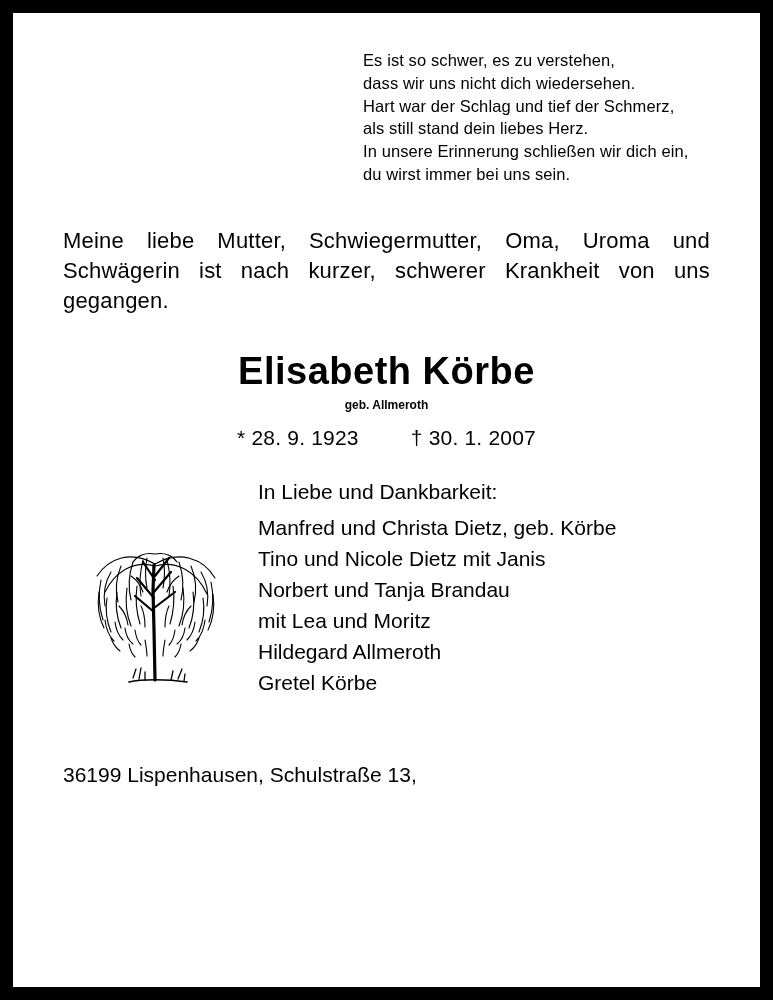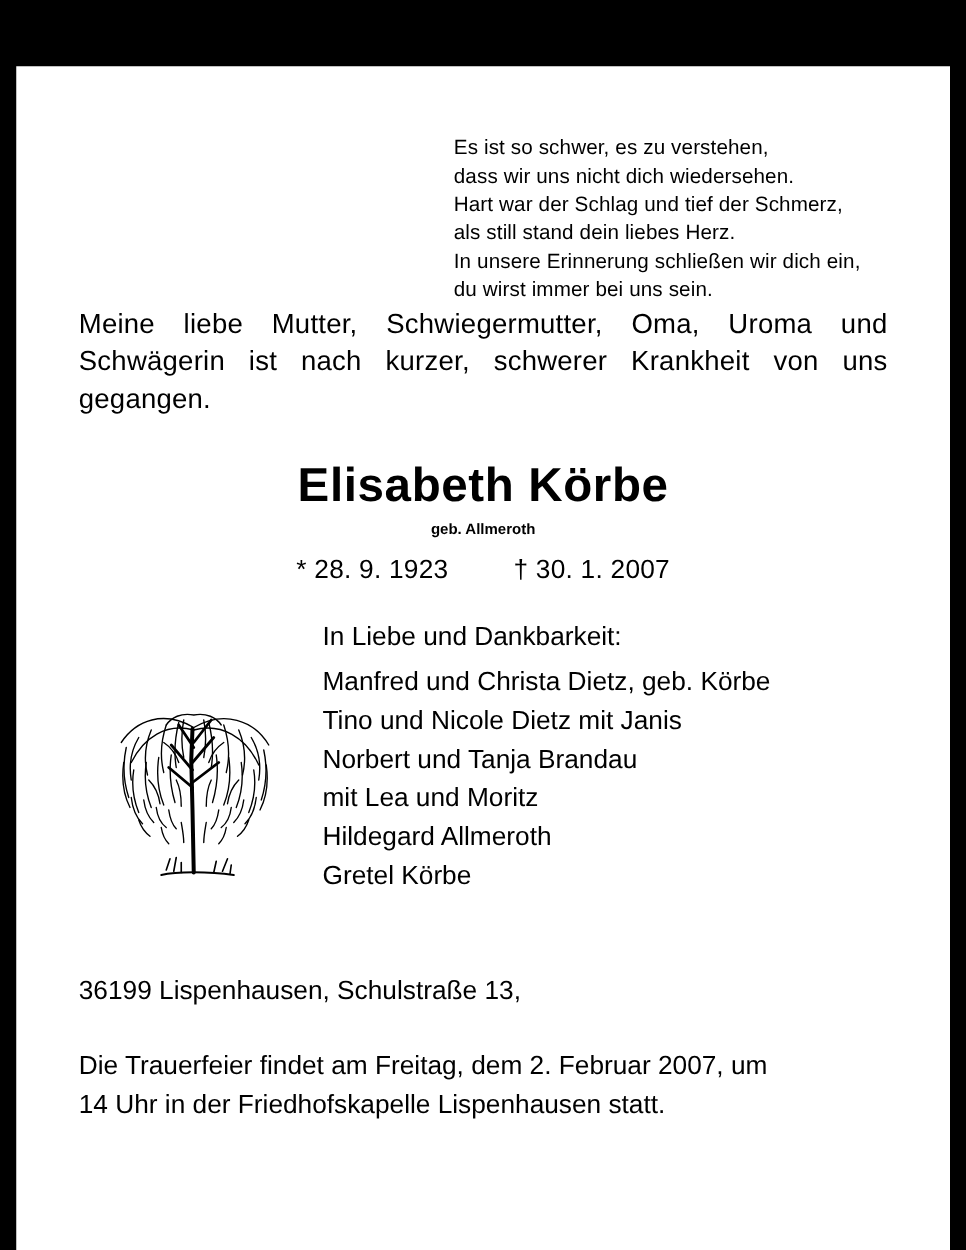--- a/index.html
+++ b/index.html
@@ -25,32 +25,32 @@
     box-sizing: border-box;
     width: 100%;
     height: 100%;
     background: #ffffff;
     position: relative;
     padding: 0 50px;
   }
 
   
   .poem {
-    padding-top: 54px;
+    padding-top: 36px;
     font-size: 16.5px;
     line-height: 1.38;
     text-align: left;
     padding-left: 300px;
     letter-spacing: 0.1px;
-    margin-top: 40px;
   }
   .poem div { white-space: pre; }
 
   
   .intro {
+    margin-top: 40px;
     font-size: 22px;
     line-height: 1.38;
     text-align: justify;
     text-align-last: left;
     letter-spacing: 0.2px;
   }
 
   
   .name-block {
     margin-top: 34px;
@@ -182,20 +182,16 @@
         <div>mit Lea und Moritz</div>
         <div>Hildegard Allmeroth</div>
         <div>Gretel Körbe</div>
       </div>
     </div>
 
     <div class="address">
       <div>36199 Lispenhausen, Schulstraße 13,</div>
     </div>
 
-    <div class="ceremony">
-      <div>Die Trauerfeier findet am Freitag, dem 2. Februar 2007, um</div>
-      <div>14 Uhr in der Friedhofskapelle Lispenhausen statt.</div>
-    </div>
 
 
   </div>
 </div>
 
 </body></html>

